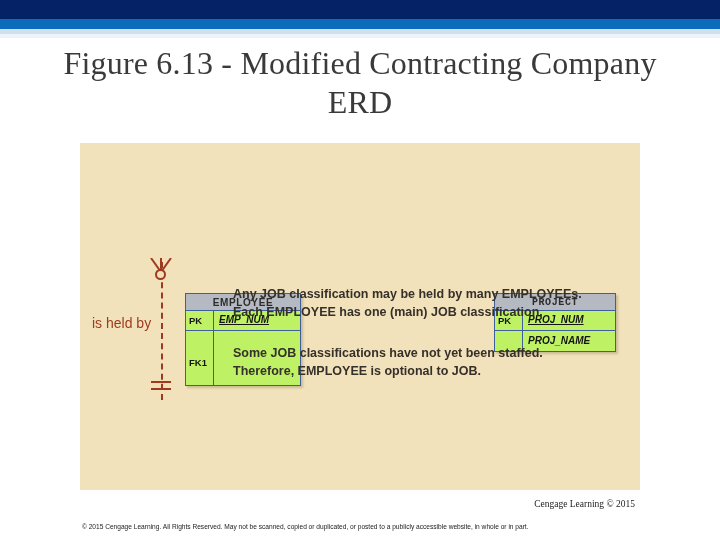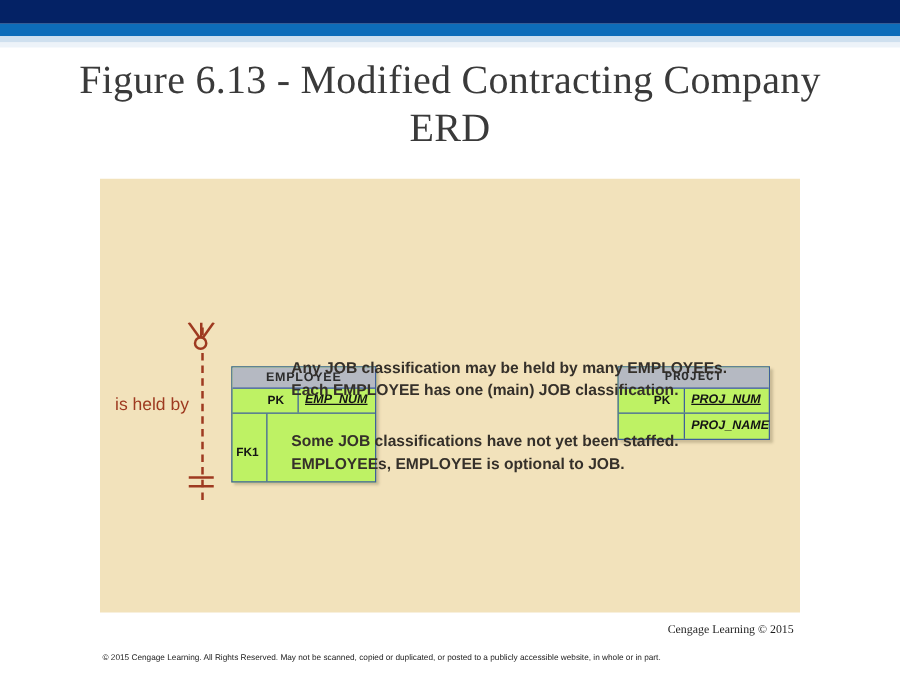--- a/index.html
+++ b/index.html
@@ -110,21 +110,21 @@
     color: #141414;
     line-height: 12.5px;
     box-sizing: border-box;
     display: flex;
     flex-direction: column;
     justify-content: center;
   }
   .pk-text { text-decoration: underline; }
   .attr-cell div { white-space: nowrap; font-style: italic; }
   .key-cell.bottom-pad { padding-bottom: 16px; }
-  .key-cell.centered { align-items: center; margin-left: 25px; }
+  .key-cell.centered { align-items: center; }
 
   
   #entity-employee { left: 105px; top: 150px; width: 116px; }
   #entity-employee .entity-header { height: 17px; }
   #entity-employee .row-pk { height: 20px; }
   #entity-employee .row-attrs { height: 54px; }
 
   #entity-project { left: 414px; top: 150px; width: 122px; }
   #entity-project .entity-header { height: 17px; font-family: Liberation Mono, monospace; }
   #entity-project .row-pk { height: 20px; }
@@ -252,17 +252,17 @@
 <div class="bar-one" id="bar-top"></div>
 <div class="bar-one" id="bar-bottom"></div>
 <div class="rel-label">is held by</div>
 
 <div class="annotation" id="annotation-one">
   <div>Any JOB classification may be held by many EMPLOYEEs.</div>
   <div>Each EMPLOYEE has one (main) JOB classification.</div>
 </div>
 <div class="annotation" id="annotation-two">
   <div>Some JOB classifications have not yet been staffed.</div>
-  <div>EMPLOYEEs, EMPLOYEE is optional to JOB.</div>
+  <div>Therefore, EMPLOYEE is optional to JOB.</div>
 </div>
 
 <div class="caption">Cengage Learning © 2015</div>
 <div class="footer">© 2015 Cengage Learning. All Rights Reserved. May not be scanned, copied or duplicated, or posted to a publicly accessible website, in whole or in part.</div>
 
 </body></html>

